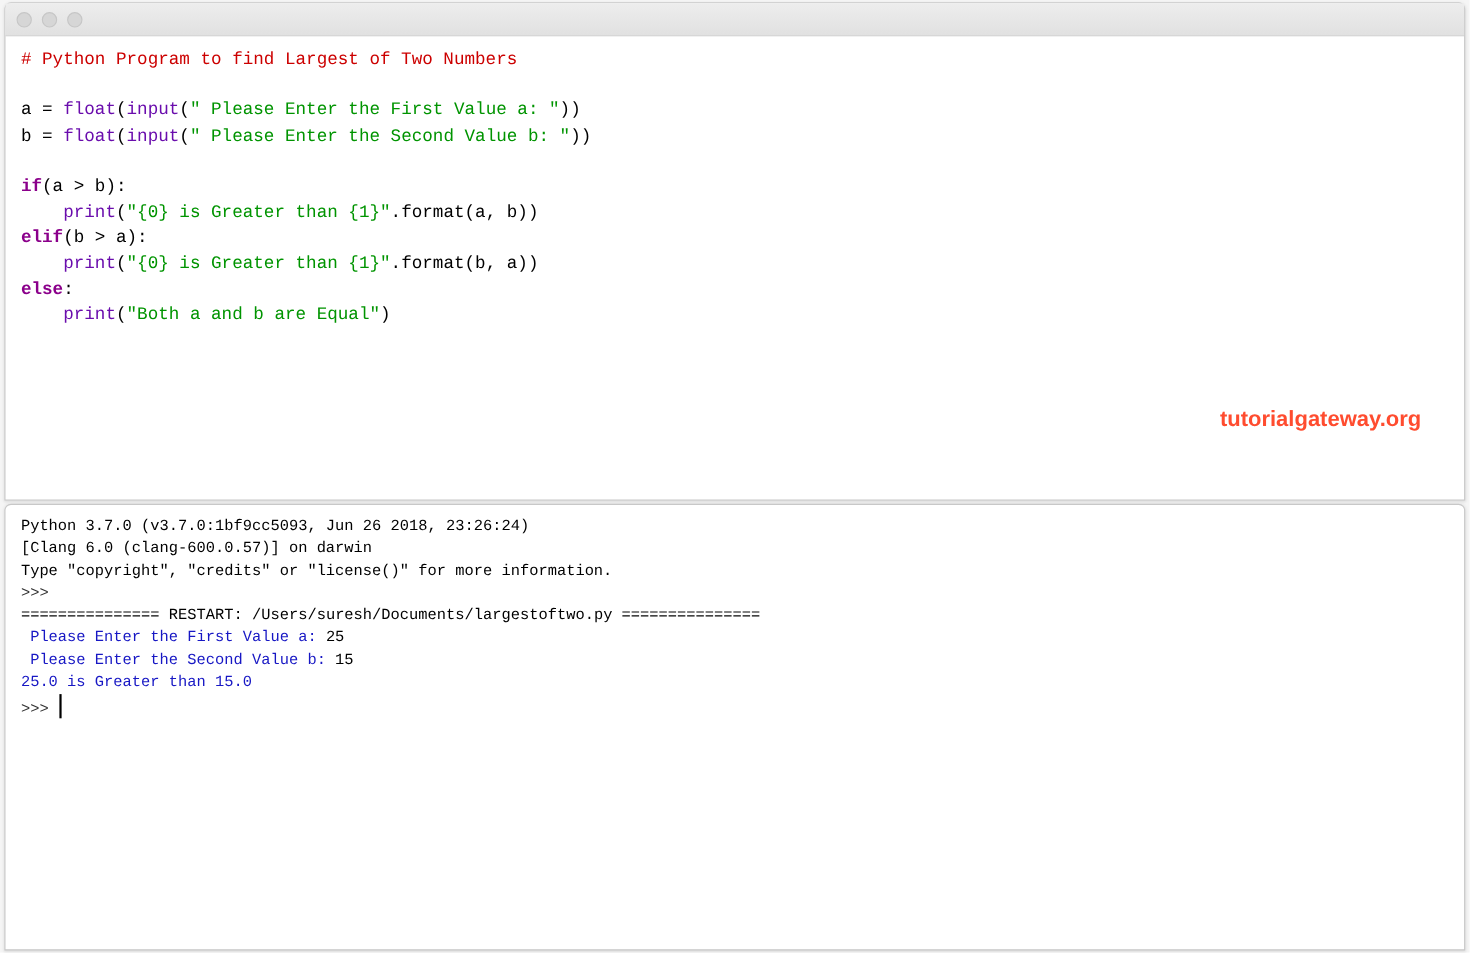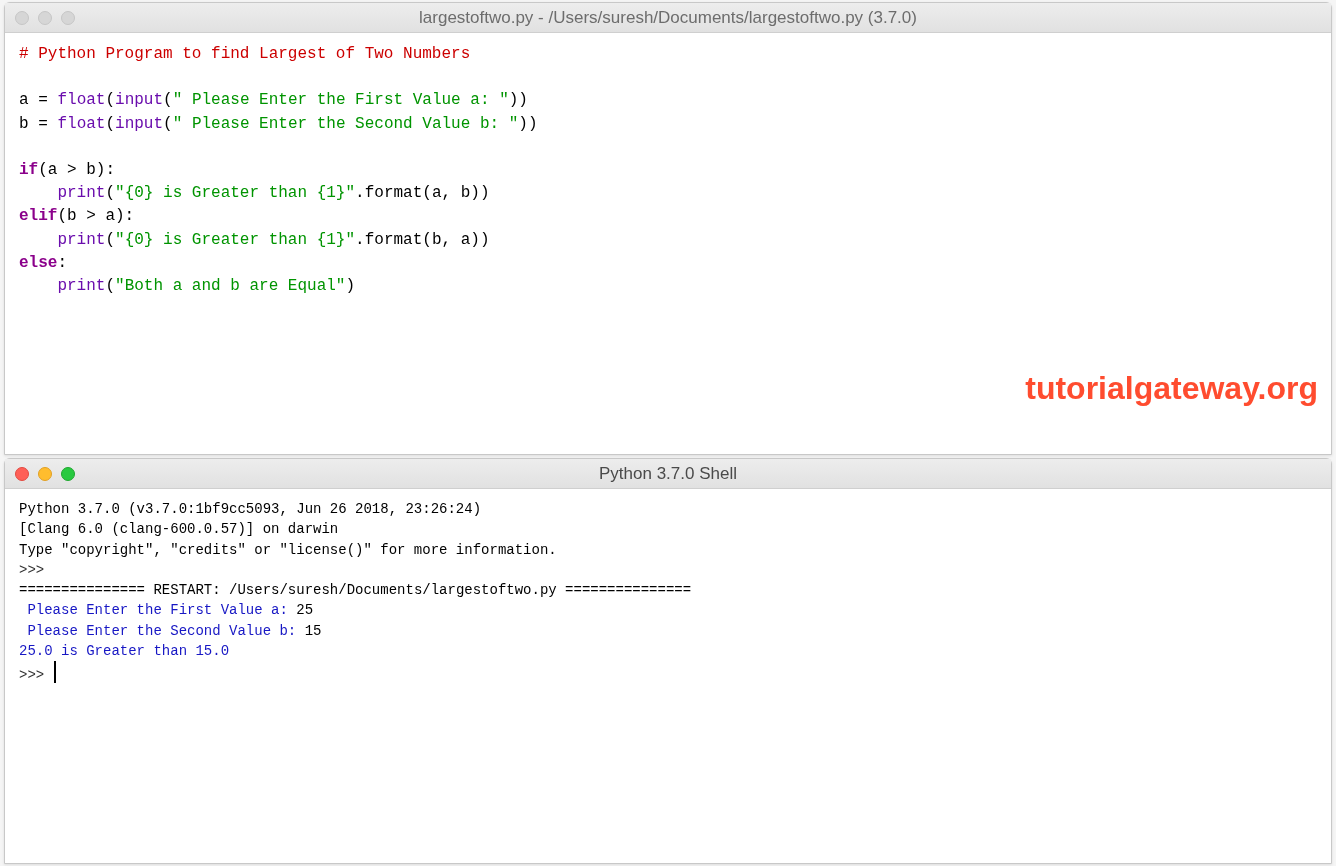--- a/index.html
+++ b/index.html
@@ -57,24 +57,24 @@
   .shell .code { font-size: 14px; line-height:1.45; }
   .c-comment { color:#cc0000; }
   .c-kw { color:#8b008b; font-weight:600; } 
   .c-builtin { color:#6a0dad; } 
   .c-str { color:#009400; }
   .c-blue { color:#1717c4; }
   .c-prompt { color:#333; }
   .c-output { color:#1717c4; }
   .watermark {
     position:absolute;
-    right: 18px;
+    right: 44px;
     top: 370px;
     color:#ff4c2f;
-    font-size: 32px;
+    font-size: 20px;
     font-weight:600;
     font-family: Arial, sans-serif;
     z-index: 10;
   }
   .cursor {
     display:inline-block;
     width:2px; height:22px;
     background:#000;
     vertical-align:text-bottom;
     margin-left:1px;
@@ -83,46 +83,37 @@
 </head>
 <body>
 
 <div class="window editor">
   <div class="titlebar">
     <div class="traffic">
       <div class="tl dim"></div>
       <div class="tl dim"></div>
       <div class="tl dim"></div>
     </div>
-    <div class="title">largestoftwo.py - /Users/suresh/Documents/largestoftwo.py (3.7.0)</div>
   </div>
   <div class="code"><span class="c-comment"># Python Program to find Largest of Two Numbers</span>
 
 <span>a</span><span> = </span><span class="c-builtin">float</span><span>(</span><span class="c-builtin">input</span><span>(</span><span class="c-str">" Please Enter the First Value a: "</span><span>))</span>
 <span>b</span><span> = </span><span class="c-builtin">float</span><span>(</span><span class="c-builtin">input</span><span>(</span><span class="c-str">" Please Enter the Second Value b: "</span><span>))</span>
 
 <span class="c-kw">if</span><span>(a &gt; b):</span>
 <span>    </span><span class="c-builtin">print</span><span>(</span><span class="c-str">"{0} is Greater than {1}"</span><span>.format</span><span>(a, b))</span>
 <span class="c-kw">elif</span><span>(b &gt; a):</span>
 <span>    </span><span class="c-builtin">print</span><span>(</span><span class="c-str">"{0} is Greater than {1}"</span><span>.format</span><span>(b, a))</span>
 <span class="c-kw">else</span><span>:</span>
 <span>    </span><span class="c-builtin">print</span><span>(</span><span class="c-str">"Both a and b are Equal"</span><span>)</span></div>
 </div>
 
 <div class="watermark">tutorialgateway.org</div>
 
 <div class="window shell">
-  <div class="titlebar">
-    <div class="traffic">
-      <div class="tl red"></div>
-      <div class="tl yel"></div>
-      <div class="tl grn"></div>
-    </div>
-    <div class="title">Python 3.7.0 Shell</div>
-  </div>
   <div class="code"><span>Python 3.7.0 (v3.7.0:1bf9cc5093, Jun 26 2018, 23:26:24) </span>
 <span>[Clang 6.0 (clang-600.0.57)] on darwin</span>
 <span>Type "copyright", "credits" or "license()" for more information.</span>
 <span class="c-prompt">&gt;&gt;&gt; </span>
 <span><span>=============== RESTART: </span><span>/Users/suresh/Documents/largestoftwo.py</span><span> ===============</span></span>
 <span class="c-blue"> Please Enter the First Value a: </span><span>25</span>
 <span class="c-blue"> Please Enter the Second Value b: </span><span>15</span>
 <span class="c-output">25.0 is Greater than 15.0</span>
 <span class="c-prompt">&gt;&gt;&gt; </span><span class="cursor"></span></div>
 </div>

